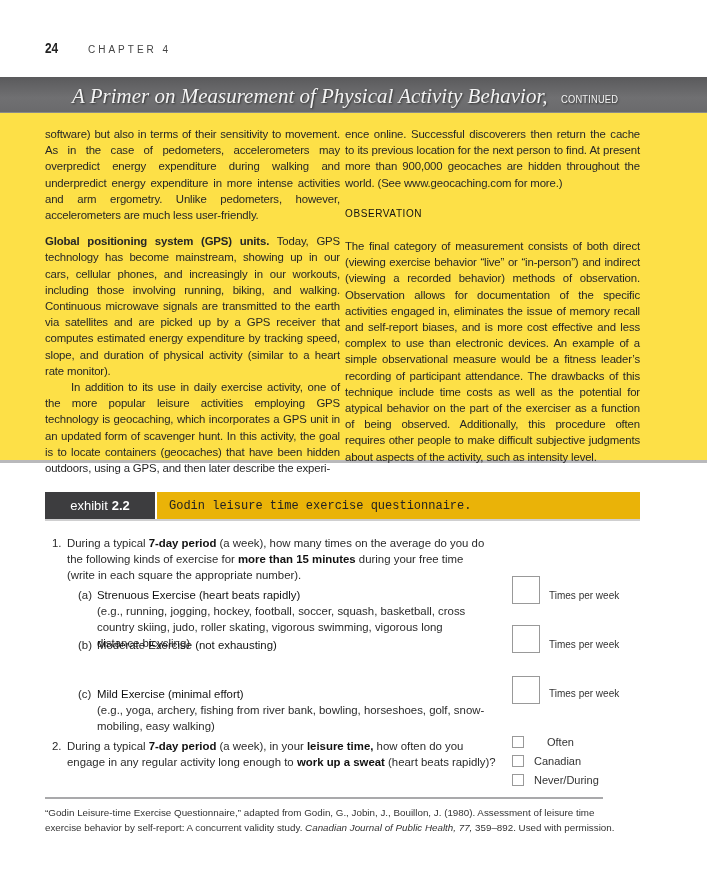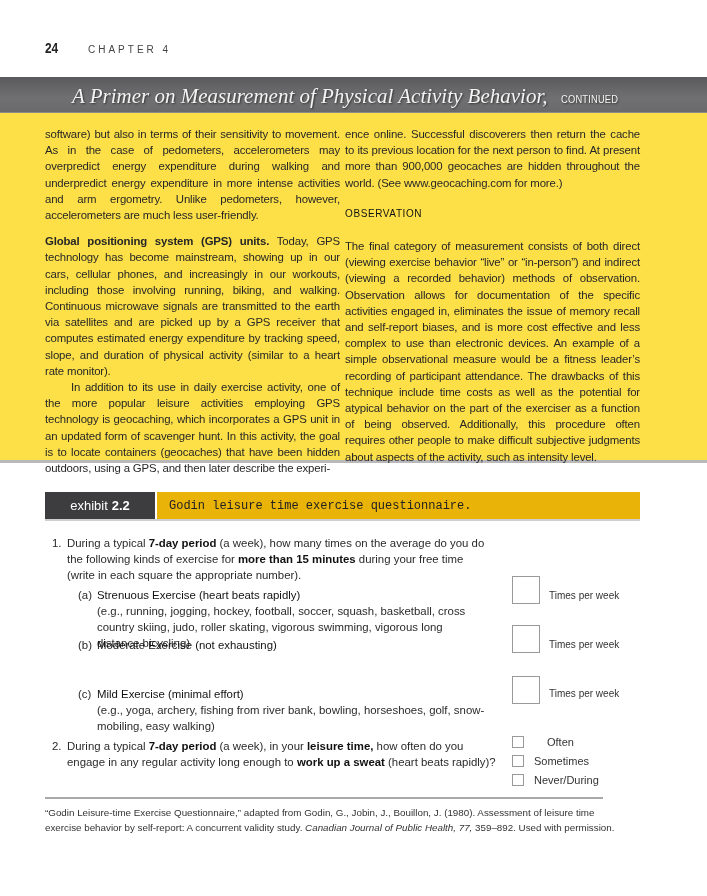--- a/index.html
+++ b/index.html
@@ -117,18 +117,18 @@
 <span class="tpw" style="left:549px; top:688px;">Times per week</span>
 
 <div class="q" style="left:52px; top:738px;">
   <span class="n">2.</span>
   <span class="t" style="width:430px;"><span>During a typical </span><span class="b">7-day period</span><span> (a week), in your </span><span class="b">leisure time,</span><span> how often do you engage in any regular activity long enough to </span><span class="b">work up a sweat</span><span> (heart beats rapidly)?</span></span>
 </div>
 
 <div class="cb" style="left:512px; top:736px;"></div>
 <span class="cb-label" style="left:534px; top:736px;margin-left:13px;">Often</span>
 <div class="cb" style="left:512px; top:755px;"></div>
-<span class="cb-label" style="left:534px; top:755px;">Sometimes</span>
+<span class="cb-label" style="left:534px; top:755px;">Canadian</span>
 <div class="cb" style="left:512px; top:774px;"></div>
 <span class="cb-label" style="left:534px; top:774px;">Never/During</span>
 
 <div class="credit-rule"></div>
 <div class="credit"><span>“Godin Leisure-time Exercise Questionnaire,” adapted from Godin, G., Jobin, J., Bouillon, J. (1980). Assessment of leisure time exercise behavior by self-report: A concurrent validity study. </span><i>Canadian Journal of Public Health, 77,</i><span> 359–892. Used with permission.</span></div>
 
 </body></html>

